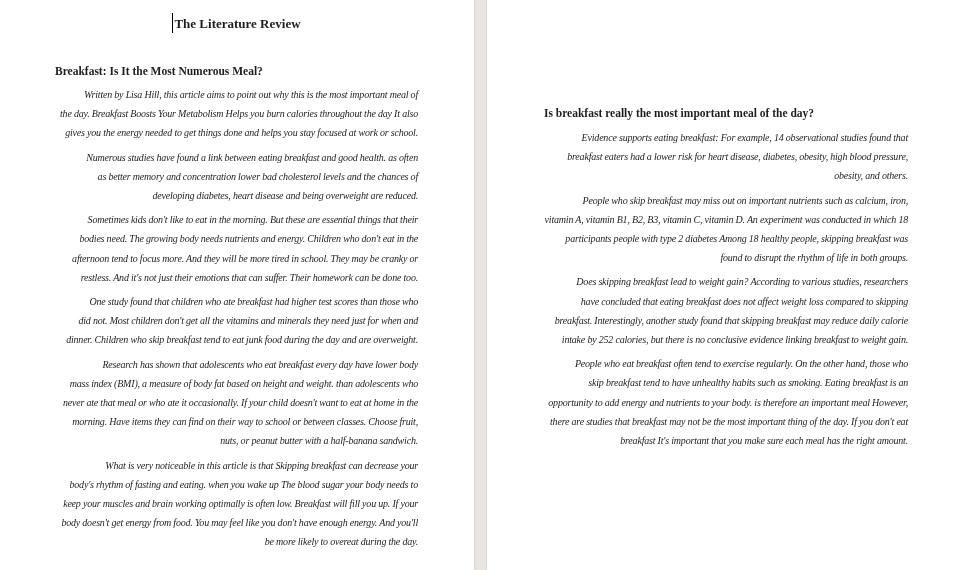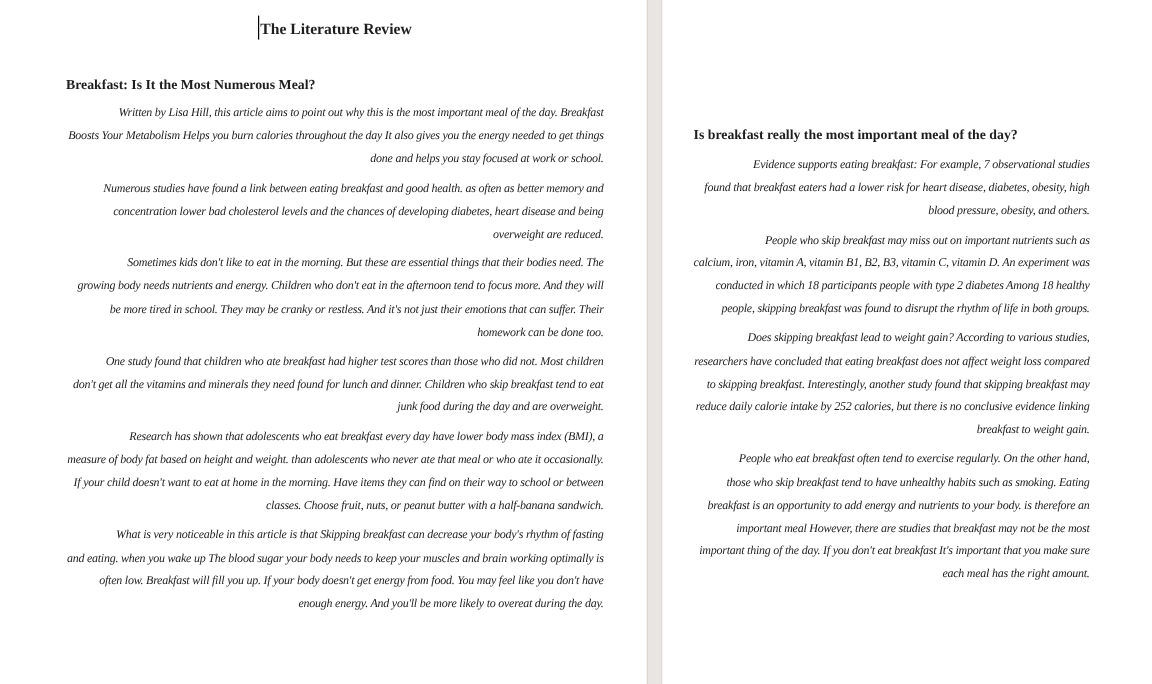--- a/index.html
+++ b/index.html
@@ -17,34 +17,34 @@
     width: 960px;
     height: 570px;
   }
   .page {
     background: #ffffff;
     box-sizing: border-box;
     height: 570px;
     overflow: hidden;
   }
   .page-left {
-    width: 539px;
-    padding: 13px 36px 0 55px;
+    width: 474px;
+    padding: 13px 56px 0 55px;
   }
   .gutter {
     width: 11px;
     height: 570px;
     background: #e9e5e2;
     border-left: 1px solid #dad5d1;
     border-right: 1px solid #dad5d1;
     flex: 0 0 auto;
   }
   .page-right {
     flex: 1;
-    padding: 104px 52px 0 26px;
+    padding: 104px 52px 0 57px;
   }
   .title-line {
     text-align: center;
     font-weight: bold;
     font-size: 13px;
     line-height: 19px;
     white-space: nowrap;
   }
   .caret {
     display: inline-block;
@@ -81,30 +81,30 @@
 <body>
 
 <div class="doc-split">
 
   <div class="page page-left">
     <div class="title-line"><span class="caret"></span><span>The Literature Review</span></div>
     <div class="heading">Breakfast: Is It the Most Numerous Meal?</div>
     <p class="para">Written by Lisa Hill, this article aims to point out why this is the most important meal of the day. Breakfast Boosts Your Metabolism Helps you burn calories throughout the day It also gives you the energy needed to get things done and helps you stay focused at work or school.</p>
     <p class="para">Numerous studies have found a link between eating breakfast and good health. as often as better memory and concentration lower bad cholesterol levels and the chances of developing diabetes, heart disease and being overweight are reduced.</p>
     <p class="para">Sometimes kids don't like to eat in the morning. But these are essential things that their bodies need. The growing body needs nutrients and energy. Children who don't eat in the afternoon tend to focus more. And they will be more tired in school. They may be cranky or restless. And it's not just their emotions that can suffer. Their homework can be done too.</p>
-    <p class="para">One study found that children who ate breakfast had higher test scores than those who did not. Most children don't get all the vitamins and minerals they need found for lunch and dinner. Children who skip breakfast tend to eat junk food during the day and are overweight.</p>
+    <p class="para">One study found that children who ate breakfast had higher test scores than those who did not. Most children don't get all the vitamins and minerals they need just for when and dinner. Children who skip breakfast tend to eat junk food during the day and are overweight.</p>
     <p class="para">Research has shown that adolescents who eat breakfast every day have lower body mass index (BMI), a measure of body fat based on height and weight. than adolescents who never ate that meal or who ate it occasionally. If your child doesn't want to eat at home in the morning. Have items they can find on their way to school or between classes. Choose fruit, nuts, or peanut butter with a half-banana sandwich.</p>
     <p class="para">What is very noticeable in this article is that Skipping breakfast can decrease your body's rhythm of fasting and eating. when you wake up The blood sugar your body needs to keep your muscles and brain working optimally is often low. Breakfast will fill you up. If your body doesn't get energy from food. You may feel like you don't have enough energy. And you'll be more likely to overeat during the day.</p>
 
   </div>
 
   <div class="gutter"></div>
 
   <div class="page page-right">
     <div class="heading">Is breakfast really the most important meal of the day?</div>
-    <p class="para">Evidence supports eating breakfast: For example, 7 observational studies found that breakfast eaters had a lower risk for heart disease, diabetes, obesity, high blood pressure, obesity, and others.</p>
+    <p class="para">Evidence supports eating breakfast: For example, 14 observational studies found that breakfast eaters had a lower risk for heart disease, diabetes, obesity, high blood pressure, obesity, and others.</p>
     <p class="para">People who skip breakfast may miss out on important nutrients such as calcium, iron, vitamin A, vitamin B1, B2, B3, vitamin C, vitamin D. An experiment was conducted in which 18 participants people with type 2 diabetes Among 18 healthy people, skipping breakfast was found to disrupt the rhythm of life in both groups.</p>
     <p class="para">Does skipping breakfast lead to weight gain? According to various studies, researchers have concluded that eating breakfast does not affect weight loss compared to skipping breakfast. Interestingly, another study found that skipping breakfast may reduce daily calorie intake by 252 calories, but there is no conclusive evidence linking breakfast to weight gain.</p>
     <p class="para">People who eat breakfast often tend to exercise regularly. On the other hand, those who skip breakfast tend to have unhealthy habits such as smoking. Eating breakfast is an opportunity to add energy and nutrients to your body. is therefore an important meal However, there are studies that breakfast may not be the most important thing of the day. If you don't eat breakfast It's important that you make sure each meal has the right amount.</p>
 
   </div>
 
 </div>
 
 </body></html>

